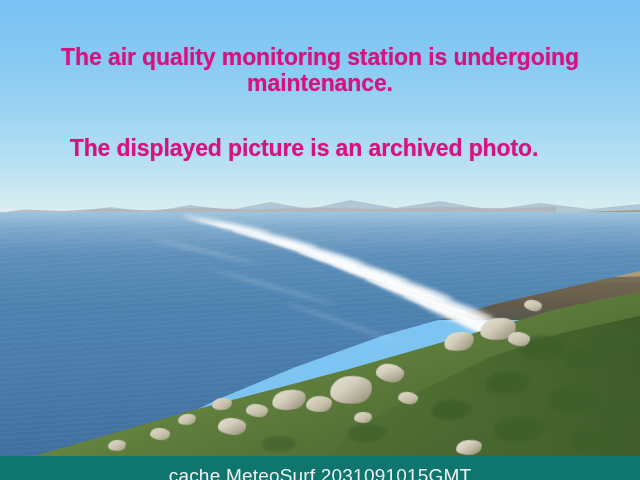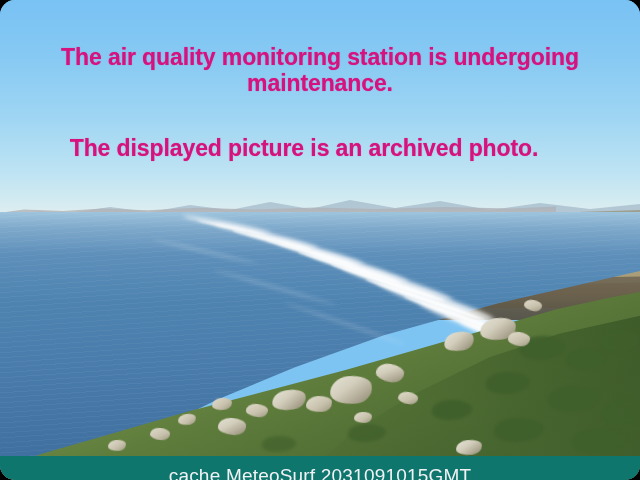--- a/index.html
+++ b/index.html
@@ -7,21 +7,20 @@
     padding: 0;
     background: #000;
   }
   #webcam-frame {
     position: relative;
     width: 640px;
     height: 480px;
     overflow: hidden;
     font-family: "Liberation Sans", sans-serif;
     background: #7ec4f2;
-    border-radius: 15px;
   }
 
   
   .photo {
     position: absolute;
     inset: 0;
     width: 640px;
     height: 480px;
     overflow: hidden;
   }

